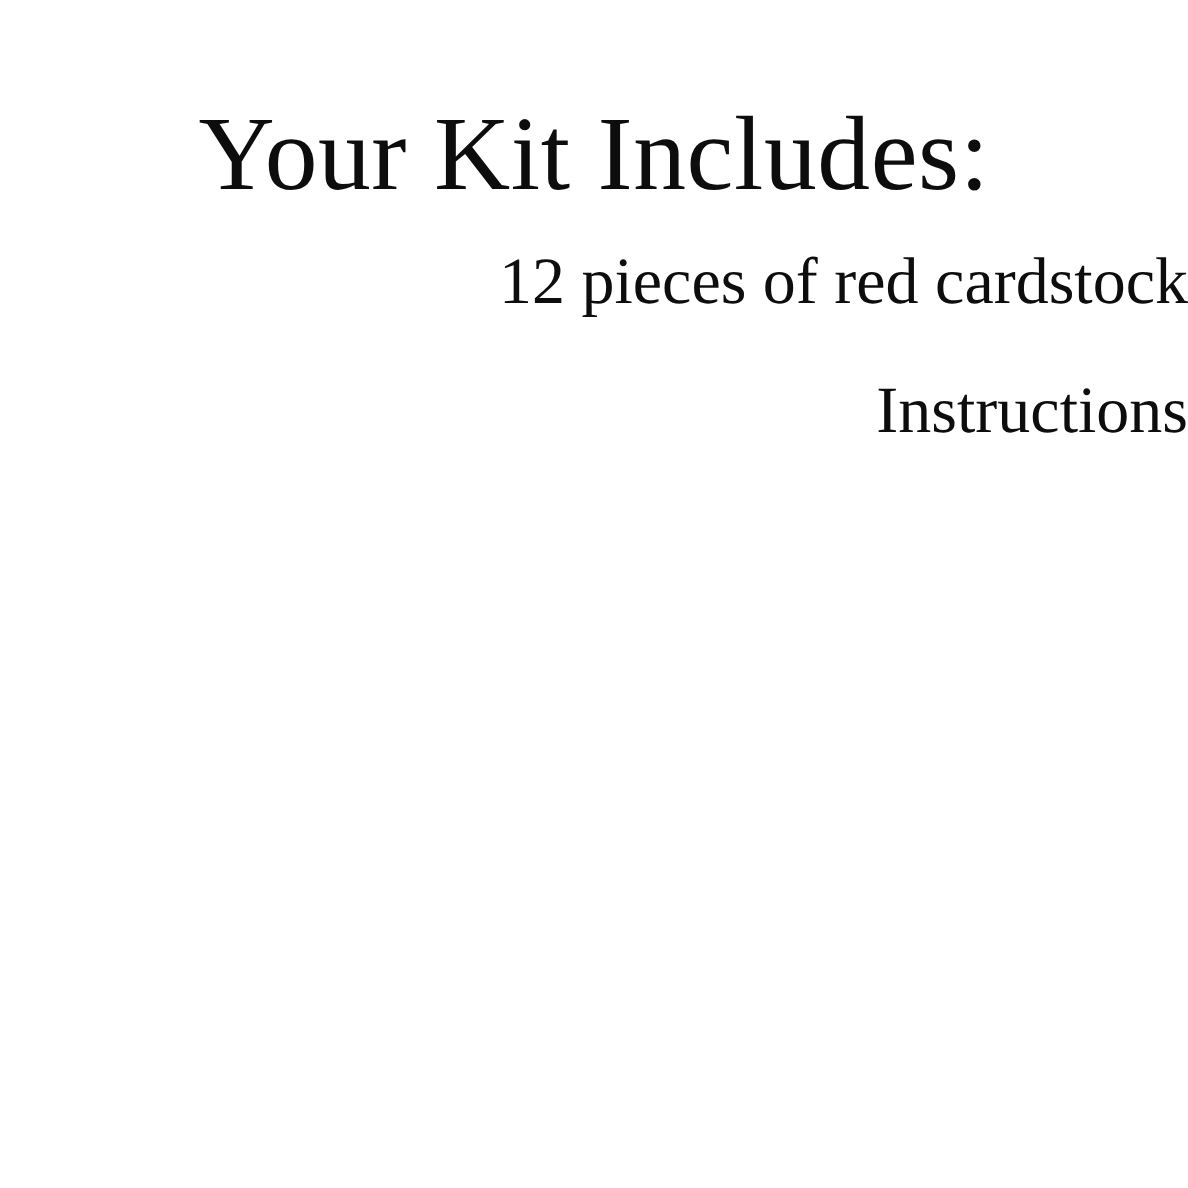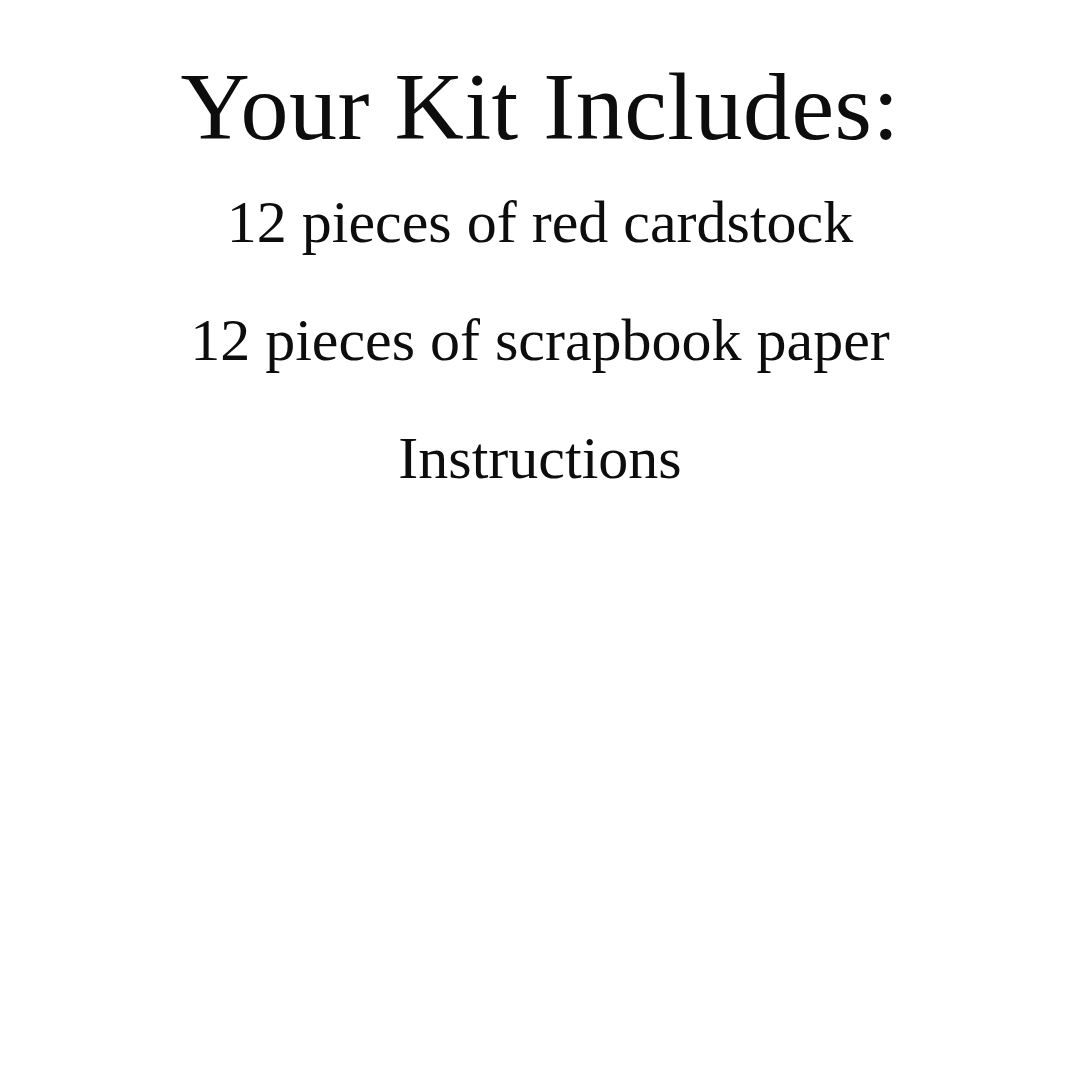--- a/index.html
+++ b/index.html
@@ -14,50 +14,49 @@
     color: #0d0d0d;
     overflow: hidden;
   }
   .page {
     width: 1080px;
     height: 1080px;
     box-sizing: border-box;
     display: flex;
     flex-direction: column;
     align-items: center;
-    padding-top: 57px;
+    padding-top: 90px;
   }
   .kit-title {
     font-size: 96px;
     line-height: 1.05;
     font-weight: 400;
     letter-spacing: 0.5px;
     text-align: center;
     margin: 0 0 34px 0;
   }
   .kit-list {
     list-style: none;
     margin: 0;
     padding: 0;
     width: 100%;
-    text-align: center;
+    text-align: right;
   }
   .kit-list li {
     font-size: 60px;
     line-height: 1.0;
     margin: 0 0 58px 0;
     white-space: nowrap;
   }
   .kit-list li:last-child {
     margin-bottom: 16px;
   }
 </style>
 </head>
 <body>
 
 <div class="page">
   <h1 class="kit-title">Your Kit Includes:</h1>
   <ul class="kit-list">
     <li>12 pieces of red cardstock</li>
-    <li>12 pieces of scrapbook paper</li>
     <li>Instructions</li>
   </ul>
 </div>
 
 </body></html>

